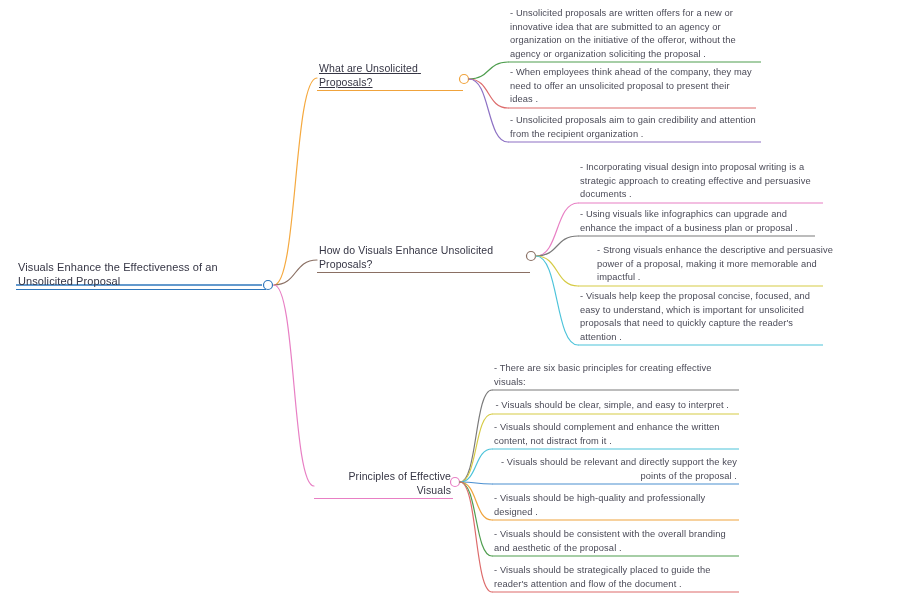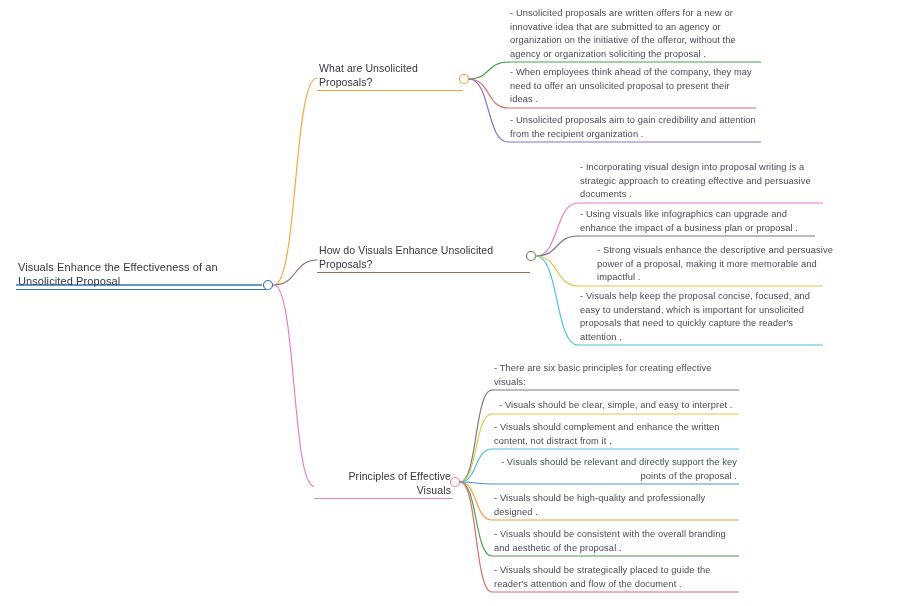--- a/index.html
+++ b/index.html
@@ -91,21 +91,21 @@
     <line x1="492" y1="556" x2="739" y2="556" stroke="#4f9e4f" stroke-width="1.1"></line>
     <path d="M 460 482 C 477.6 482, 474.4 556, 492 556" fill="none" stroke="#4f9e4f" stroke-width="1.2" stroke-linecap="round"></path>
     <line x1="492" y1="592" x2="739" y2="592" stroke="#dd6b6b" stroke-width="1.1"></line>
     <path d="M 460 482 C 477.6 482, 474.4 592, 492 592" fill="none" stroke="#dd6b6b" stroke-width="1.2" stroke-linecap="round"></path>
     <circle cx="268" cy="285" r="4.5" fill="#ffffff" stroke="#2f77bd" stroke-width="1.2"></circle>
   </svg>
 
 <div class="node root-node" style="left: 16px; width: 250px; border-bottom: 1.2px solid rgb(47, 119, 189); top: 261px;">
     <span class="label">Visuals Enhance the Effectiveness of an Unsolicited Proposal</span>
   </div>
-<div class="node branch-node" style="left: 317px; width: 146px; border-bottom: 1.2px solid rgb(240, 163, 60); top: 62px;">
+<div class="node branch-node" style="left: 317px; width: 146px; border-bottom: 1.2px solid rgb(240, 163, 60); top: 62px; text-decoration: underline;">
     <span class="label">What are Unsolicited Proposals?</span>
   </div>
 <div class="node leaf-node" style="left: 508px; width: 253px; top: 7px;">
     <span class="label">- Unsolicited proposals are written offers for a new or innovative idea that are submitted to an agency or organization on the initiative of the offeror, without the agency or organization soliciting the proposal .</span>
   </div>
 <div class="node leaf-node" style="left: 508px; width: 248px; top: 66px;">
     <span class="label">- When employees think ahead of the company, they may need to offer an unsolicited proposal to present their ideas .</span>
   </div>
 <div class="node leaf-node" style="left: 508px; width: 253px; top: 114px;">
     <span class="label">- Unsolicited proposals aim to gain credibility and attention from the recipient organization .</span>
@@ -124,21 +124,21 @@
   </div>
 <div class="node leaf-node" style="left: 578px; width: 245px; top: 290px;">
     <span class="label">- Visuals help keep the proposal concise, focused, and easy to understand, which is important for unsolicited proposals that need to quickly capture the reader's attention .</span>
   </div>
 <div class="node branch-node" style="left: 314px; width: 139px; border-bottom: 1.2px solid rgb(232, 127, 196); top: 470px; text-align: right;">
     <span class="label">Principles of Effective Visuals</span>
   </div>
 <div class="node leaf-node" style="left: 492px; width: 247px; top: 362px;">
     <span class="label">- There are six basic principles for creating effective visuals:</span>
   </div>
-<div class="node leaf-node" style="left: 497px; width: 247px; top: 399px;">
+<div class="node leaf-node" style="left: 484px; width: 247px; top: 399px; text-align: right;">
     <span class="label">- Visuals should be clear, simple, and easy to interpret .</span>
   </div>
 <div class="node leaf-node" style="left: 492px; width: 247px; top: 421px;">
     <span class="label">- Visuals should complement and enhance the written content, not distract from it .</span>
   </div>
 <div class="node leaf-node" style="left: 492px; width: 247px; top: 456px; text-align: right;">
     <span class="label">- Visuals should be relevant and directly support the key points of the proposal .</span>
   </div>
 <div class="node leaf-node" style="left: 492px; width: 247px; top: 492px;">
     <span class="label">- Visuals should be high-quality and professionally designed .</span>

